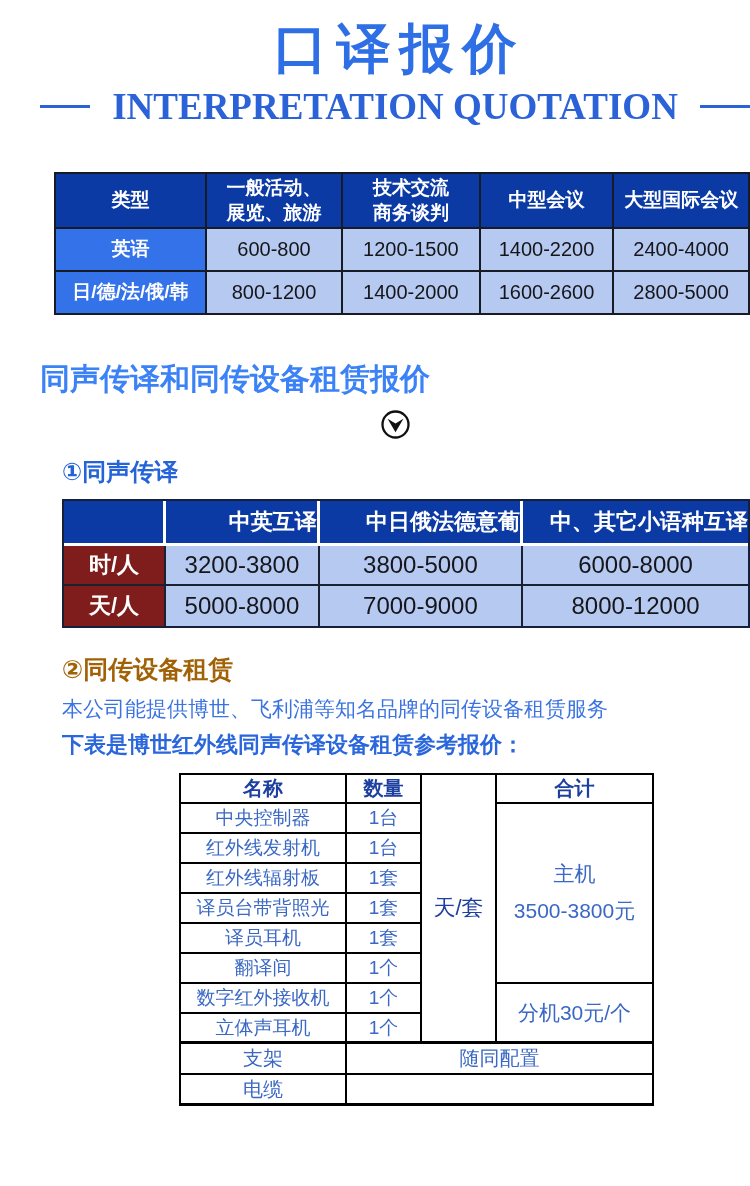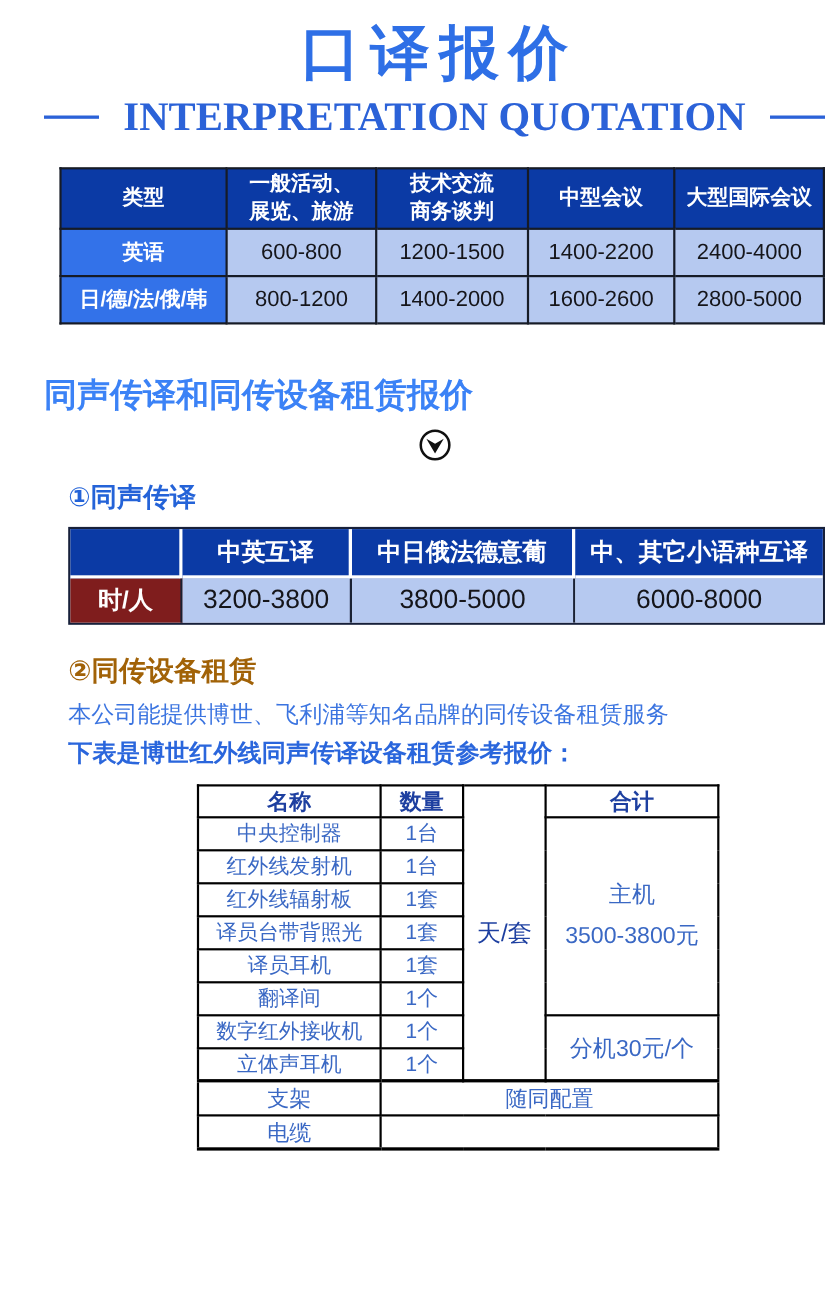--- a/index.html
+++ b/index.html
@@ -23,21 +23,21 @@
   .subtitle-row { display: flex; align-items: center; margin-top: 4px; }
   .subtitle-row .rule { flex: 1; height: 3px; background: #2B62D8; }
   .subtitle {
     font-family: "Liberation Serif", "DejaVu Serif", serif;
     font-size: 37px; font-weight: bold; color: #2B62D8;
     margin: 0 22px; white-space: nowrap; letter-spacing: 0px;
   }
 
   
   table { border-collapse: collapse; table-layout: fixed; }
-  .t1 { margin: 24px 0 0 14px; }
+  .t1 { margin: 44px 0 0 14px; }
   .t1 th, .t1 td {
     border: 2px solid #161B26; text-align: center; vertical-align: middle;
   }
   .t1 thead th {
     background: #0B3AA5; color: #ffffff;
     font-size: 19px; font-weight: bold;
     height: 55px; white-space: pre-line; line-height: 1.35;
   }
   .t1 tbody th {
     background: #3372E9; color: #ffffff;
@@ -62,21 +62,21 @@
   
   .t2 {
     margin: 11px 0 0 22px;
     border-collapse: separate; border-spacing: 0;
     border: 2px solid #17203A;
   }
   .t2 td { text-align: center; vertical-align: middle; }
   .t2 .hd {
     background: #0B3AA5; color: #ffffff;
     font-size: 22px; font-weight: bold; height: 45px;
-    border-right: 3px solid #ffffff; border-bottom: 3px solid #ffffff;
+    border-right: 3px solid #ffffff; border-bottom: 3px solid #ffffff; text-align: right;
   }
   .t2 .hd:last-child { border-right: none; }
   .t2 .lbl {
     background: #7f1d1d; color: #ffffff;
     font-size: 22px; font-weight: bold;
     border-right: 2px solid #1A2133; border-bottom: 2px solid #1A2133;
   }
   .t2 .val {
     background: #B6C9F0; color: #15151A; font-size: 24px; height: 40px;
     border-right: 2px solid #1A2133; border-bottom: 2px solid #1A2133;
@@ -181,20 +181,26 @@
       <td class="hd">中英互译</td>
       <td class="hd">中日俄法德意葡</td>
       <td class="hd">中、其它小语种互译</td>
     </tr>
     <tr>
       <td class="lbl">时/人</td>
       <td class="val">3200-3800</td>
       <td class="val">3800-5000</td>
       <td class="val">6000-8000</td>
     </tr>
+    <tr>
+      <td class="lbl">天/人</td>
+      <td class="val">5000-8000</td>
+      <td class="val">7000-9000</td>
+      <td class="val">8000-12000</td>
+    </tr>
   </tbody>
     </table>
 
   <h4 class="subsection-title2">②同传设备租赁</h4>
   <p class="para1">本公司能提供博世、飞利浦等知名品牌的同传设备租赁服务</p>
   <p class="para2">下表是博世红外线同声传译设备租赁参考报价：</p>
 
   <table class="t3">
     <colgroup>
       <col style="width:166px">

